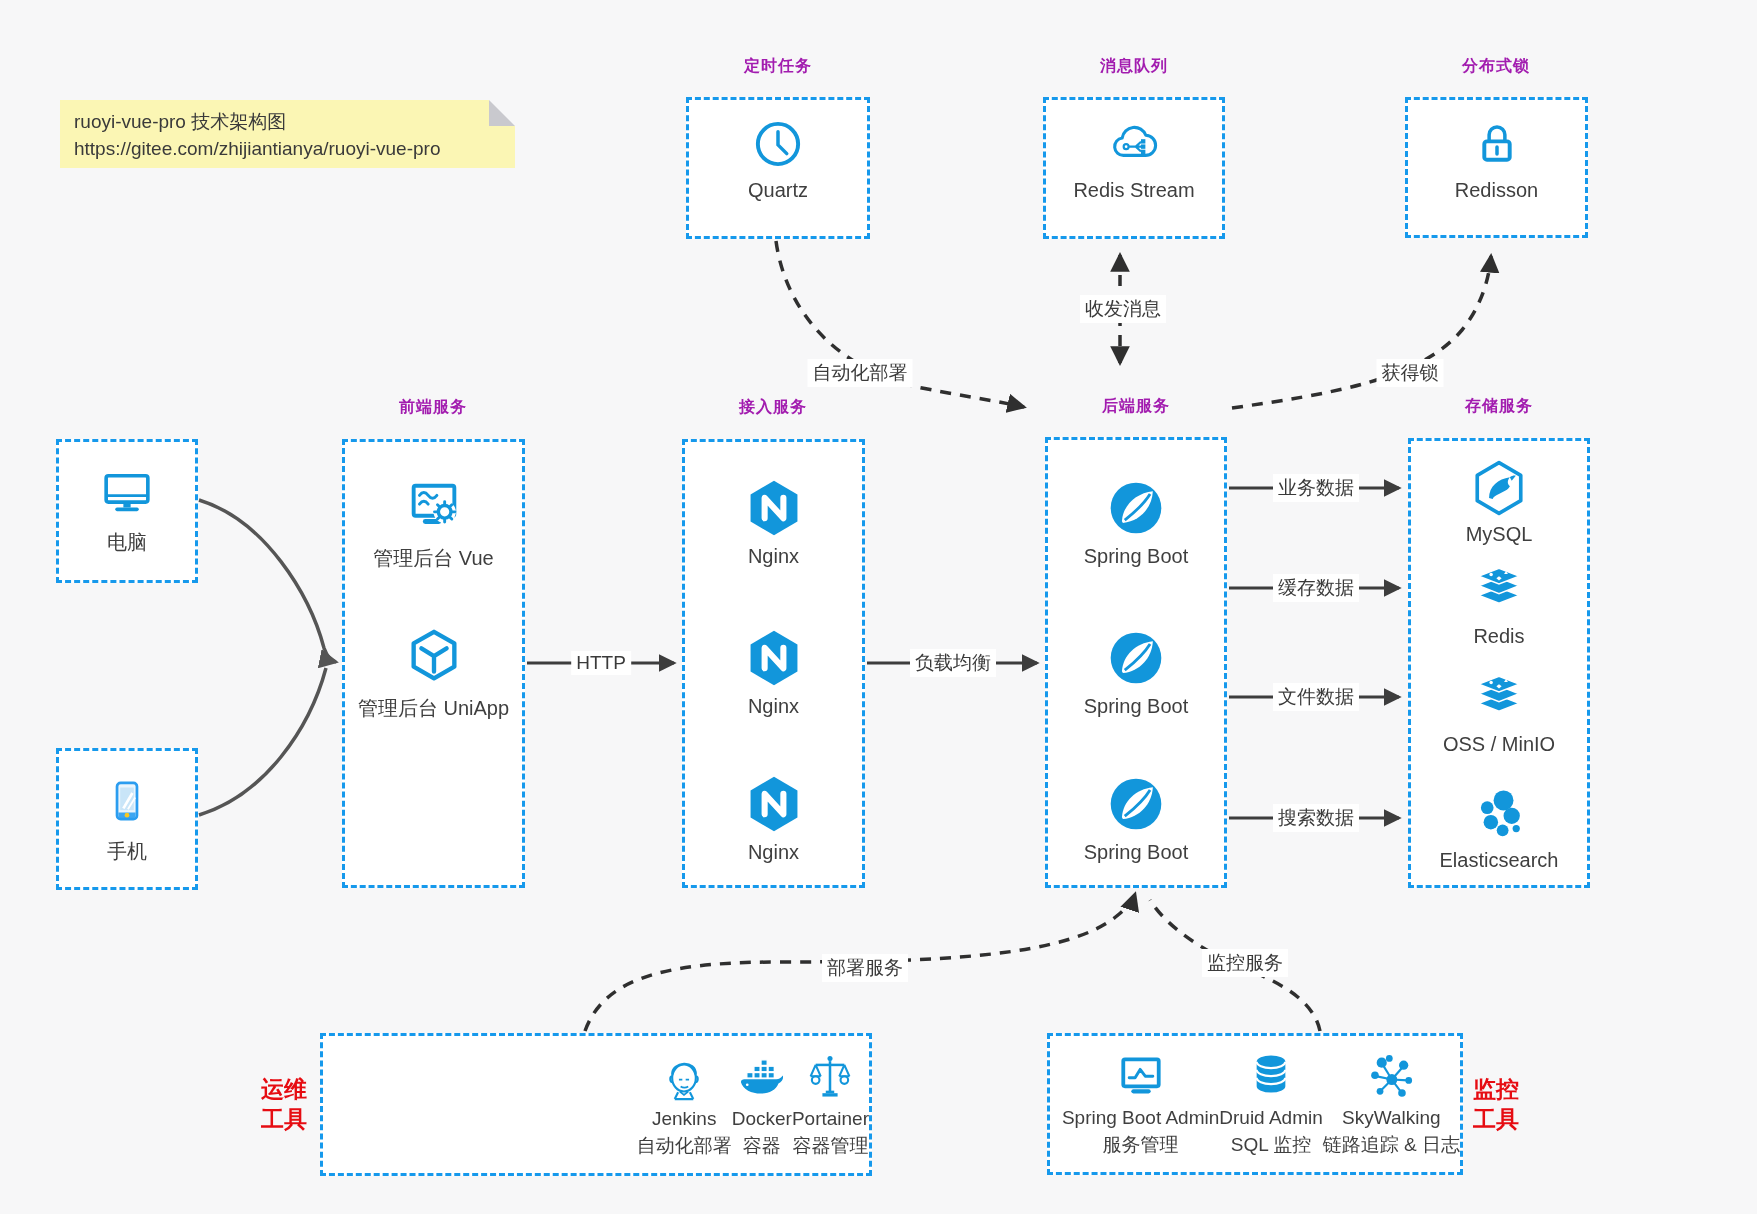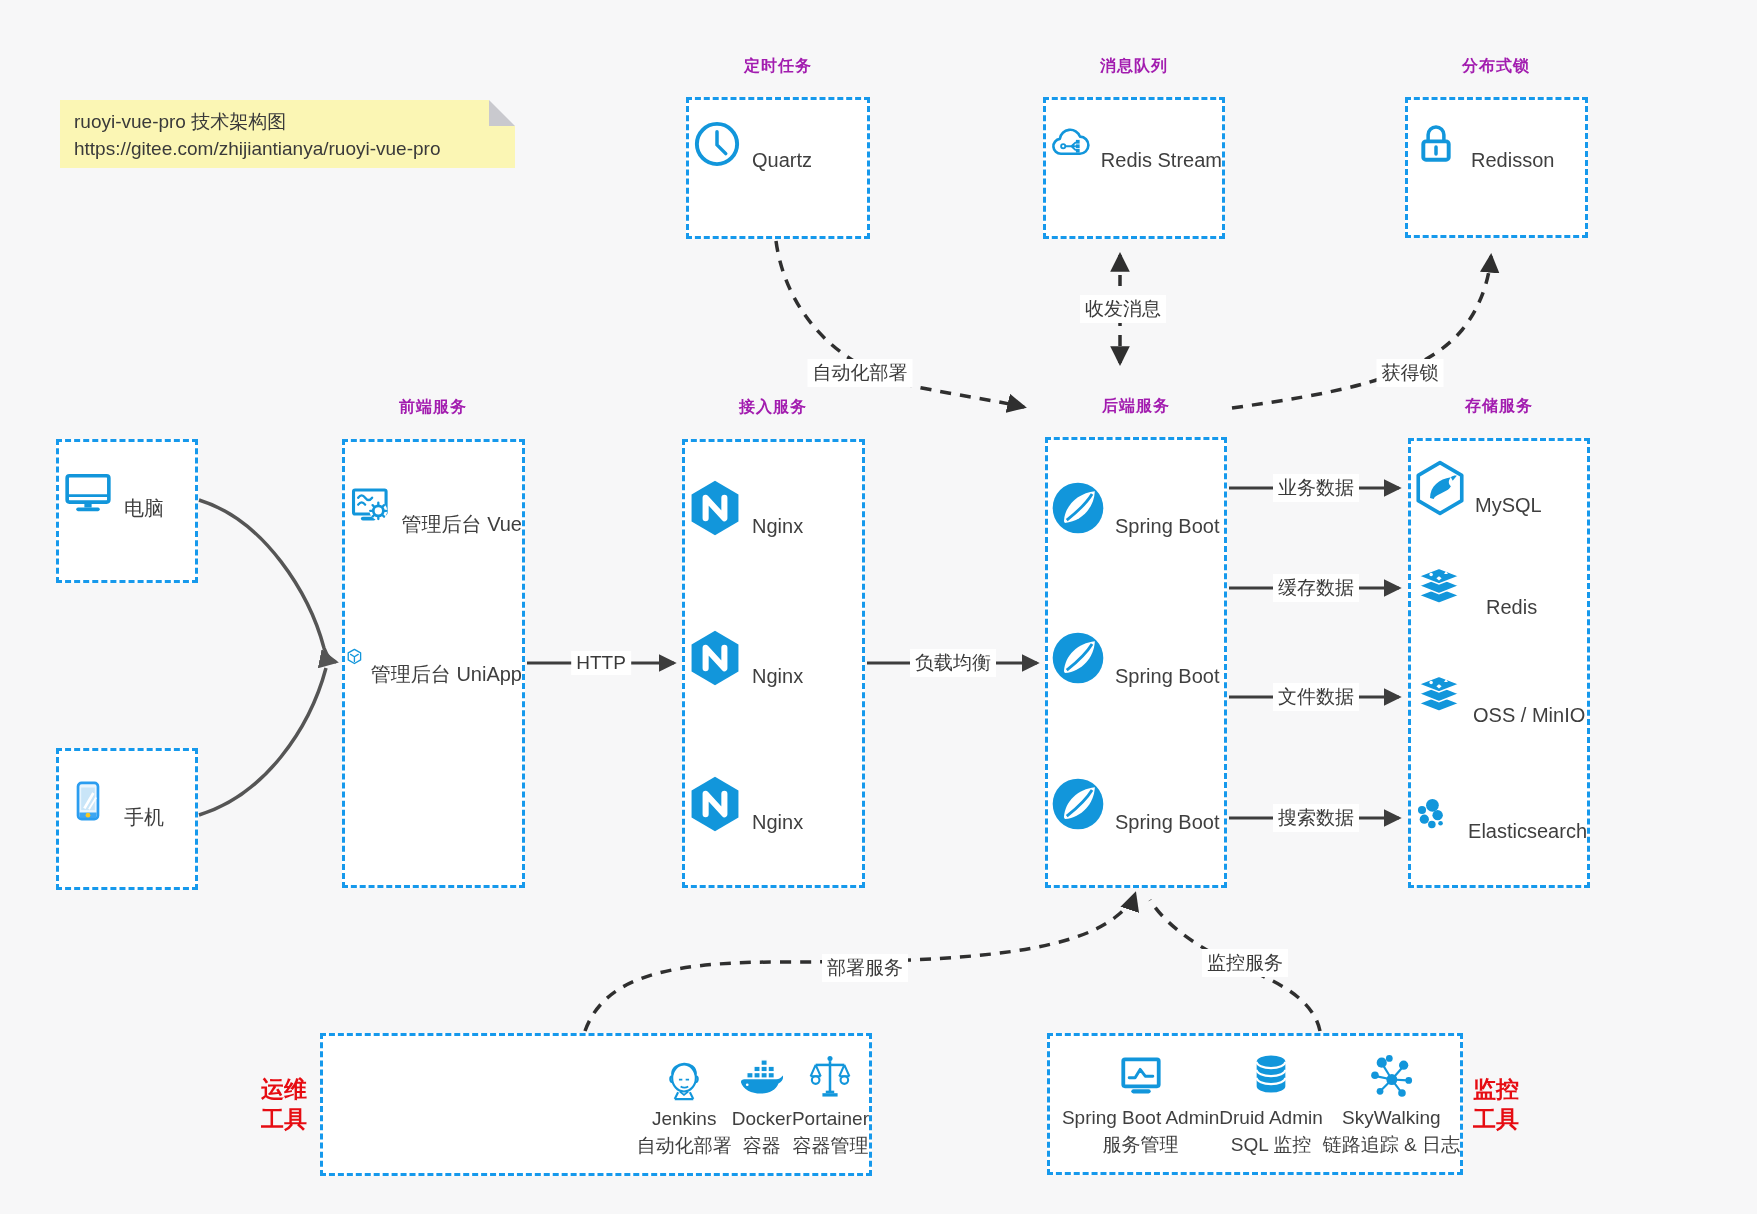--- a/index.html
+++ b/index.html
@@ -1,20 +1,20 @@
 <!DOCTYPE html>
 <html><head>
 <meta charset="utf-8">
 <style>
   html,body{margin:0;padding:0;background:#f7f7f8;font-family:"Liberation Sans","DejaVu Sans",sans-serif;}
   .canvas{position:relative;width:1757px;height:1214px;background:#f7f7f8;overflow:hidden;}
   .dashed-box{position:absolute;background:#fff;border:3px dashed #1699ec;box-sizing:border-box;}
   .col-title{position:absolute;transform:translate(-50%,-50%);color:#a21caf;font-weight:bold;font-size:16px;white-space:nowrap;letter-spacing:1px;}
   .side-title{position:absolute;transform:translate(-50%,-50%);color:#e60c12;font-weight:bold;font-size:23px;text-align:center;line-height:30px;white-space:nowrap;}
-  .item{position:absolute;left:0;right:0;display:flex;flex-direction:row;align-items:flex-end;gap:7px;}
+  .item{position:absolute;left:0;right:0;display:flex;flex-direction:column;align-items:center;gap:7px;}
   .node-label{font-size:20px;color:#3f3f3f;white-space:nowrap;}
   .sub-label{font-size:19px;color:#3f3f3f;white-space:nowrap;}
   .hbox{display:flex;justify-content:flex-end;align-items:center;}
   .bitem{display:flex;flex-direction:column;align-items:center;gap:3px;}
   .edge-label{position:absolute;transform:translate(-50%,-50%);background:#ffffff;padding:1px 5px;font-size:19px;color:#3a3a3a;white-space:nowrap;}
   .edges{position:absolute;left:0;top:0;pointer-events:none;}
   .note{position:absolute;left:60px;top:100px;width:455px;height:68px;background:#fbf6b4;}
   .note .fold{position:absolute;top:0;right:0;width:0;height:0;border-bottom:26px solid #c9c9ce;border-right:26px solid #f7f7f8;}
   .note .txt{padding:8px 0 0 14px;font-size:19px;line-height:27px;color:#3a3a3a;}
 </style>
@@ -227,21 +227,21 @@
 
   <div class="dashed-box" style="left:1408px;top:438px;width:182px;height:450px;">
     <div class="item" style="top:18px;gap:6px;">
       <svg viewBox="0 0 64 64" width="58" height="58">
         <polygon points="32,4 56,18 56,46 32,60 8,46 8,18" fill="none" stroke="#1296db" stroke-width="4" stroke-linejoin="round"></polygon>
         <path d="M21,43 C21,30 31,22 44,20 C41,24 41,27 44,30 C42,34 37,36 33,38 C29,40 26,41 25,44 Z" fill="#1296db"></path>
         <path d="M44,20 C46.5,18.5 48.5,18 50.5,18.5 L46,24 Z" fill="#1296db"></path>
       </svg>
       <div class="node-label">MySQL</div>
     </div>
-    <div class="item" style="top:122px;gap:19px;">
+    <div class="item" style="top:122px;gap:6px;">
       <svg viewBox="0 0 64 64" width="56" height="56">
         <g stroke="#ffffff" stroke-width="1.8" fill="#1296db">
           <polygon points="32,28 55,37 32,46 9,37"></polygon>
           <polygon points="32,17 55,26 32,35 9,26"></polygon>
           <polygon points="32,6 55,15 32,24 9,15"></polygon>
         </g>
         <g fill="#ffffff">
           <circle cx="23" cy="13" r="2"></circle>
           <polygon points="40,9 42.2,12.5 37.8,12.5"></polygon>
           <polygon points="32,15 35,17.5 32,20 29,17.5"></polygon>
@@ -257,21 +257,21 @@
           <polygon points="32,6 55,15 32,24 9,15"></polygon>
         </g>
         <g fill="#ffffff">
           <circle cx="23" cy="13" r="2"></circle>
           <polygon points="40,9 42.2,12.5 37.8,12.5"></polygon>
           <polygon points="32,15 35,17.5 32,20 29,17.5"></polygon>
         </g>
       </svg>
       <div class="node-label">OSS / MinIO</div>
     </div>
-    <div class="item" style="top:344px;gap:20px;">
+    <div class="item" style="top:344px;gap:6px;">
       <svg viewBox="0 0 64 64" width="58" height="58" fill="#1296db">
         <circle cx="37" cy="17" r="11"></circle>
         <circle cx="19" cy="25" r="7"></circle>
         <circle cx="46" cy="34" r="9"></circle>
         <circle cx="23" cy="41" r="8"></circle>
         <circle cx="36" cy="50" r="6.5"></circle>
         <circle cx="51" cy="48" r="4"></circle>
       </svg>
       <div class="node-label">Elasticsearch</div>
     </div>

